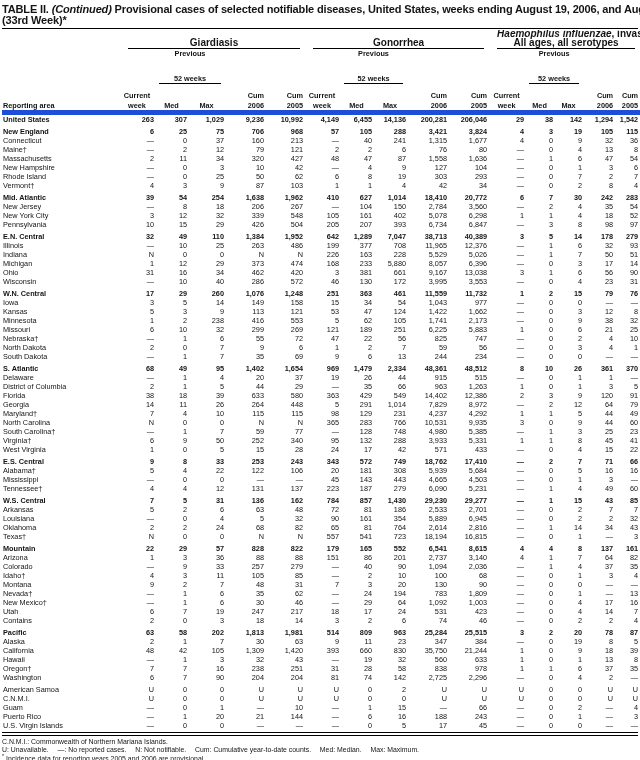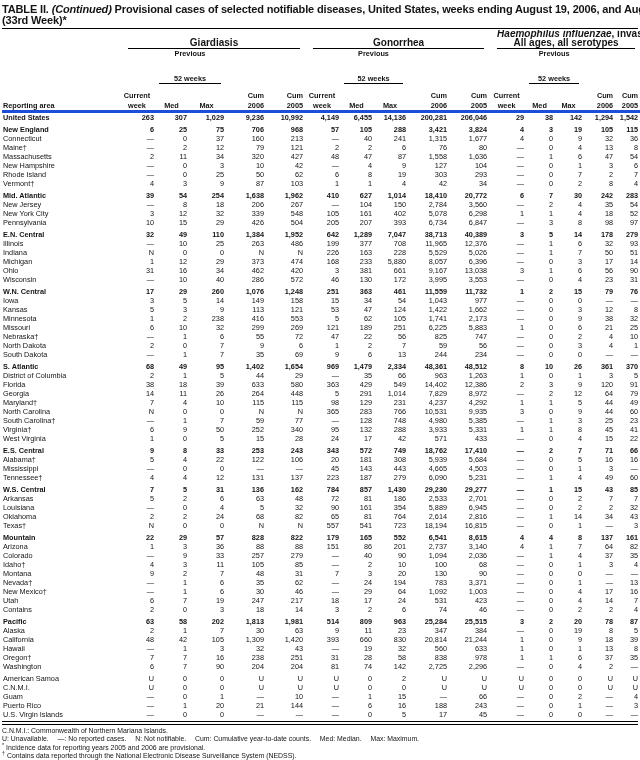--- a/index.html
+++ b/index.html
@@ -15,21 +15,21 @@
   tr.b td{font-weight:bold;}
   tr.spacer td{height:3px;line-height:3px;font-size:1px;padding:0;}
   
   thead td{font-weight:bold;}
   td.dz{vertical-align:bottom;padding:0;}
   .dz-wrap{border-bottom:1px solid #000;padding-bottom:1px;margin:0 5px 0 8px;text-align:center;}
   .dz-line{font-size:10px;line-height:8.6px;}
   tr.hrow td{height:9px;}
   td.ctr{text-align:center;}
   .w52{border-bottom:1px solid #000;margin:16px 3px;text-align:center;}
-  tr.hdr-bottom td{border-bottom:3px solid #1d4ed8;height:10px;}
+  tr.hdr-bottom td{border-bottom:5px solid #1d4ed8;height:10px;}
   
   .bot-rule{height:1.5px;border-top:1px solid #000;border-bottom:1.6px solid #000;margin-top:2px;}
   .footnotes{margin-top:2.5px;}
   .fn{font-size:6.9px;line-height:8.3px;white-space:pre-wrap;}
   .fn-hang{padding-left:5px;text-indent:-5px;}
   .fn sup{font-size:5.4px;line-height:0;}
 </style>
 </head>
 <body>
 
@@ -630,20 +630,38 @@
           <td class="num">2,334</td>
           <td class="num">48,361</td>
           <td class="num">48,512</td>
           <td class="num">8</td>
           <td class="num">10</td>
           <td class="num">26</td>
           <td class="num">361</td>
           <td class="num">370</td>
         </tr>
         <tr>
+          <td class="lbl">Delaware</td>
+          <td class="num">—</td>
+          <td class="num">1</td>
+          <td class="num">4</td>
+          <td class="num">20</td>
+          <td class="num">37</td>
+          <td class="num">19</td>
+          <td class="num">26</td>
+          <td class="num">44</td>
+          <td class="num">915</td>
+          <td class="num">515</td>
+          <td class="num">—</td>
+          <td class="num">0</td>
+          <td class="num">1</td>
+          <td class="num">1</td>
+          <td class="num">—</td>
+        </tr>
+        <tr>
           <td class="lbl">District of Columbia</td>
           <td class="num">2</td>
           <td class="num">1</td>
           <td class="num">5</td>
           <td class="num">44</td>
           <td class="num">29</td>
           <td class="num">—</td>
           <td class="num">35</td>
           <td class="num">66</td>
           <td class="num">963</td>
@@ -1045,21 +1063,21 @@
           <td class="lbl">Nevada†</td>
           <td class="num">—</td>
           <td class="num">1</td>
           <td class="num">6</td>
           <td class="num">35</td>
           <td class="num">62</td>
           <td class="num">—</td>
           <td class="num">24</td>
           <td class="num">194</td>
           <td class="num">783</td>
-          <td class="num">3,371</td>
+          <td class="num">1,809</td>
           <td class="num">—</td>
           <td class="num">0</td>
           <td class="num">1</td>
           <td class="num">—</td>
           <td class="num">13</td>
         </tr>
         <tr>
           <td class="lbl">New Mexico†</td>
           <td class="num">—</td>
           <td class="num">1</td>
@@ -1155,21 +1173,21 @@
         <tr>
           <td class="lbl">California</td>
           <td class="num">48</td>
           <td class="num">42</td>
           <td class="num">105</td>
           <td class="num">1,309</td>
           <td class="num">1,420</td>
           <td class="num">393</td>
           <td class="num">660</td>
           <td class="num">830</td>
-          <td class="num">20,814</td>
+          <td class="num">35,750</td>
           <td class="num">21,244</td>
           <td class="num">1</td>
           <td class="num">0</td>
           <td class="num">9</td>
           <td class="num">18</td>
           <td class="num">39</td>
         </tr>
         <tr>
           <td class="lbl">Hawaii</td>
           <td class="num">—</td>

